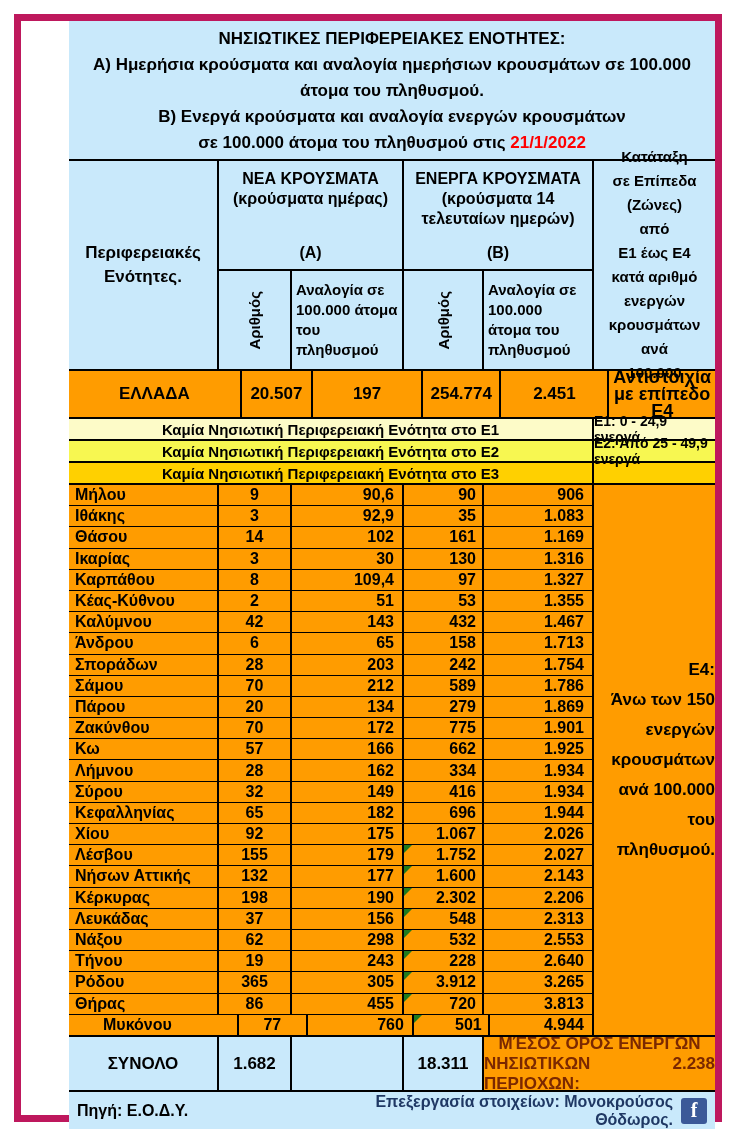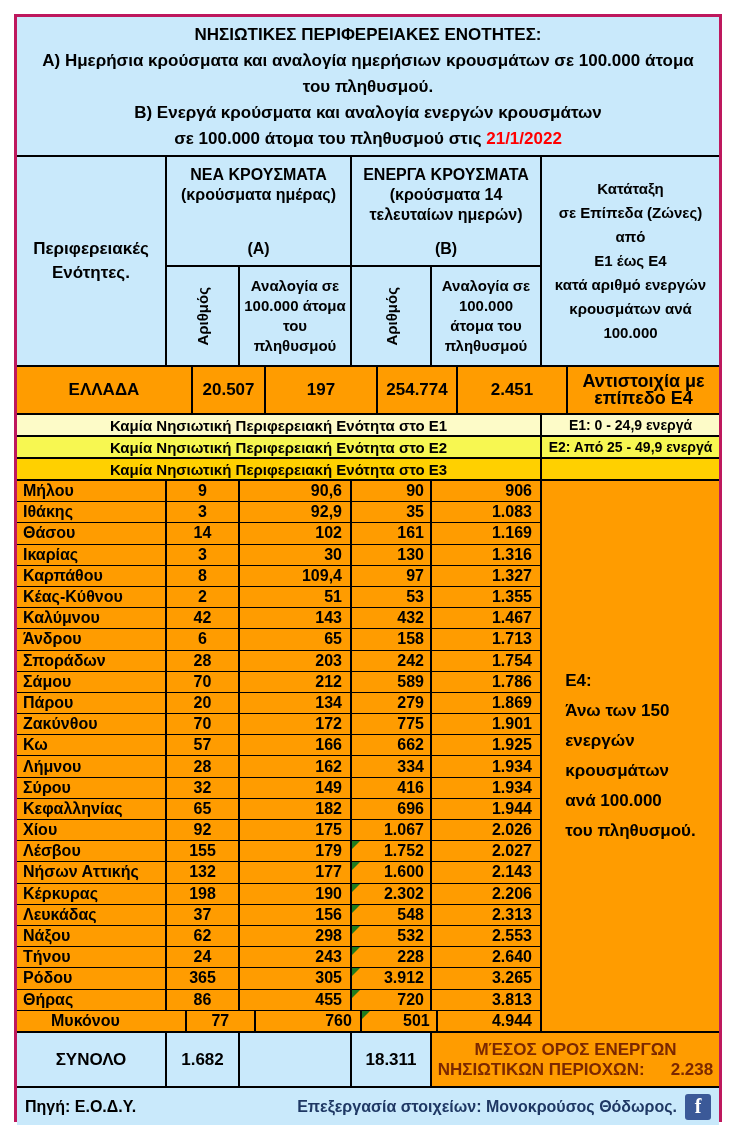--- a/index.html
+++ b/index.html
@@ -1,40 +1,40 @@
 <!DOCTYPE html>
 <html lang="el"><head>
 <meta charset="utf-8">
 <style>
   html,body{margin:0;padding:0;background:#fff;width:736px;height:1132px;
     font-family:"Liberation Sans","DejaVu Sans",sans-serif;font-weight:bold;color:#000;}
   *{box-sizing:border-box;}
   .table{position:absolute;left:14px;top:14px;width:708px;height:1108px;
-    border:3px solid #be185d;background:#fff;}
+    border:7px solid #be185d;background:#fff;padding-left:48px;}
   .sec{border-bottom:2px solid #000;}
 
   
   .title-block{height:140px;background:#C9E9FB;text-align:center;
     font-size:17px;line-height:26px;padding:5px 10px 0 10px;}
   .date-red{color:#FF0000;}
 
   
   .hdr{height:210px;display:flex;background:#C9E9FB;}
   .hcell{border-right:2px solid #000;}
   .h-region{width:150px;display:flex;align-items:center;justify-content:center;
     text-align:center;font-size:17px;white-space:pre-line;line-height:24px;}
   .h-group{display:flex;flex-direction:column;}
   .h-ga{width:185px;} .h-gb{width:190px;}
   .h-group-top{height:110px;border-bottom:2px solid #000;display:flex;flex-direction:column;
     justify-content:space-between;text-align:center;font-size:16px;line-height:20px;padding:8px 2px 6px 2px;}
   .h-sub{flex:1;display:flex;}
   .h-count{display:flex;align-items:center;justify-content:center;border-right:2px solid #000;}
   .h-ga .h-count{width:73px;} .h-gb .h-count{width:80px;}
   .vert{writing-mode:vertical-rl;transform:rotate(180deg);font-size:15px;}
-  .h-ratio{flex:1;display:flex;align-items:center;justify-content:center;text-align:center;
+  .h-ratio{flex:1;display:flex;align-items:center;justify-content:center;
     font-size:15px;line-height:20px;padding:0 4px;}
   .h-rank{flex:1;border-right:none;display:flex;align-items:center;justify-content:center;
     text-align:center;font-size:15px;line-height:24px;white-space:pre-line;padding:0 2px;}
 
   
   .greece{height:48px;display:flex;background:#FF9C00;align-items:stretch;font-size:17px;}
   .gcell{border-right:2px solid #000;display:flex;align-items:center;justify-content:center;text-align:center;}
   .g1{width:176px;} .g2{width:73px;} .g3{width:112px;} .g4{width:80px;} .g5{width:110px;}
   .g6{flex:1;border-right:none;font-size:18px;line-height:17px;padding:0 4px;}
 
@@ -51,21 +51,21 @@
   .drow{flex:1;display:flex;border-bottom:1px solid #000;}
   .drow:last-child{border-bottom:none;margin-left:28px;}
   .dcell{border-right:2px solid #000;font-size:16px;display:flex;align-items:center;position:relative;}
   .dc1{width:150px;justify-content:flex-start;padding-left:6px;}
   .dc2{width:73px;justify-content:center;}
   .dc3{width:112px;justify-content:flex-end;padding-right:8px;}
   .dc4{width:80px;justify-content:flex-end;padding-right:6px;}
   .dc5{width:110px;justify-content:flex-end;padding-right:8px;}
   .tri{position:absolute;left:0;top:0;width:0;height:0;
     border-top:8px solid #1E7B1E;border-right:8px solid transparent;}
-  .e4cell{flex:1;display:flex;align-items:center;justify-content:center;text-align:left;
+  .e4cell{flex:1;display:flex;align-items:center;justify-content:center;text-align:right;
     font-size:17px;line-height:30px;white-space:pre-line;}
 
   
   .totals{height:55px;display:flex;background:#C9E9FB;font-size:17px;}
   .tcell{border-right:2px solid #000;display:flex;align-items:center;justify-content:center;}
   .t1{width:150px;} .t2{width:73px;} .t3{width:112px;} .t4{width:80px;}
   .tavg{flex:1;border-right:none;background:#FF9C00;color:#7B2800;display:flex;
     flex-direction:column;align-items:center;justify-content:center;font-size:17px;line-height:20px;}
   .tavg-l2{display:flex;gap:26px;align-items:baseline;}
 
@@ -301,21 +301,21 @@
         </div>
         <div class="drow">
           <div class="dcell dc1">Νάξου</div>
           <div class="dcell dc2">62</div>
           <div class="dcell dc3">298</div>
           <div class="dcell dc4">532<span class="tri"></span></div>
           <div class="dcell dc5">2.553</div>
         </div>
         <div class="drow">
           <div class="dcell dc1">Τήνου</div>
-          <div class="dcell dc2">24</div>
+          <div class="dcell dc2">19</div>
           <div class="dcell dc3">243</div>
           <div class="dcell dc4">228<span class="tri"></span></div>
           <div class="dcell dc5">2.640</div>
         </div>
         <div class="drow">
           <div class="dcell dc1">Ρόδου</div>
           <div class="dcell dc2">365</div>
           <div class="dcell dc3">305</div>
           <div class="dcell dc4">3.912<span class="tri"></span></div>
           <div class="dcell dc5">3.265</div>

